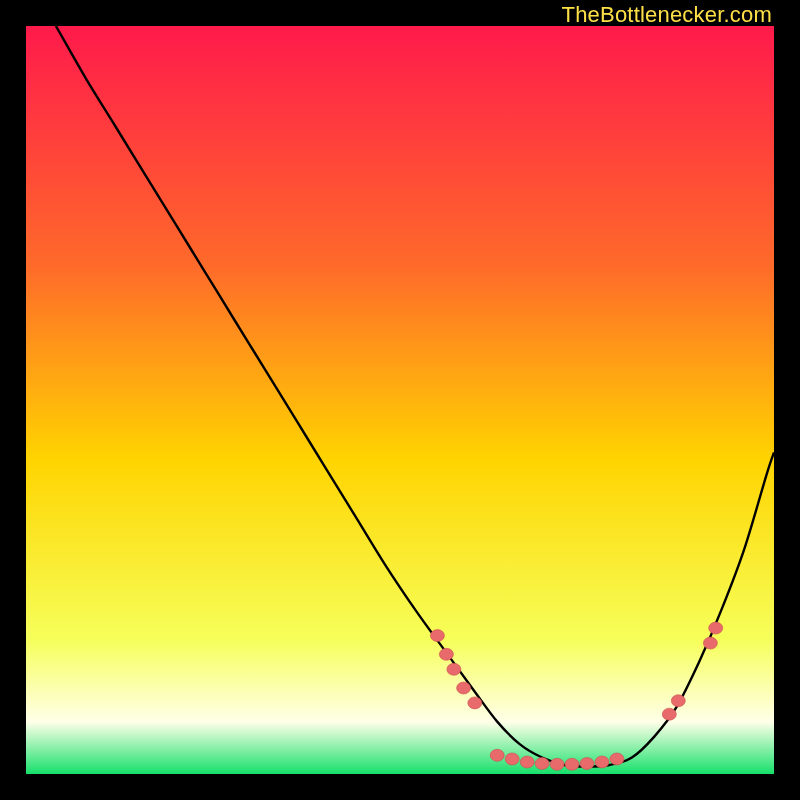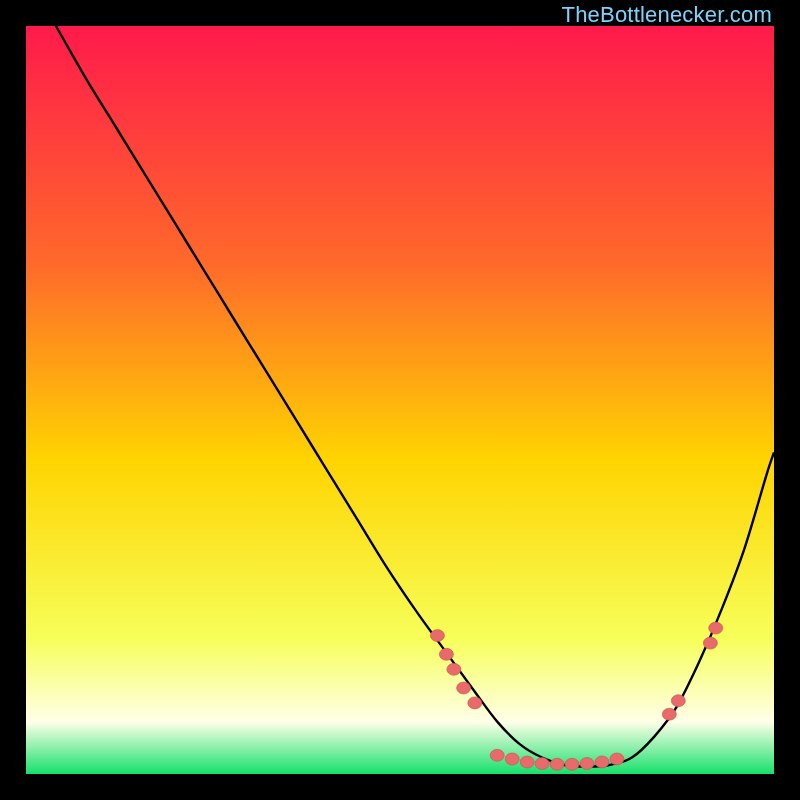--- a/index.html
+++ b/index.html
@@ -23,21 +23,21 @@
     position: absolute;
     left: 0;
     top: 0;
     width: 748px;
     height: 748px;
   }
   .watermark {
     position: absolute;
     top: 2px;
     right: 28px;
-    color: #7dd3fc;
+    color: #fde047;
     font-size: 22px;
     font-weight: 500;
     letter-spacing: 0.2px;
   }
   svg { display: block; }
 </style>
 </head>
 <body>
 
 <div class="watermark">TheBottlenecker.com</div>

